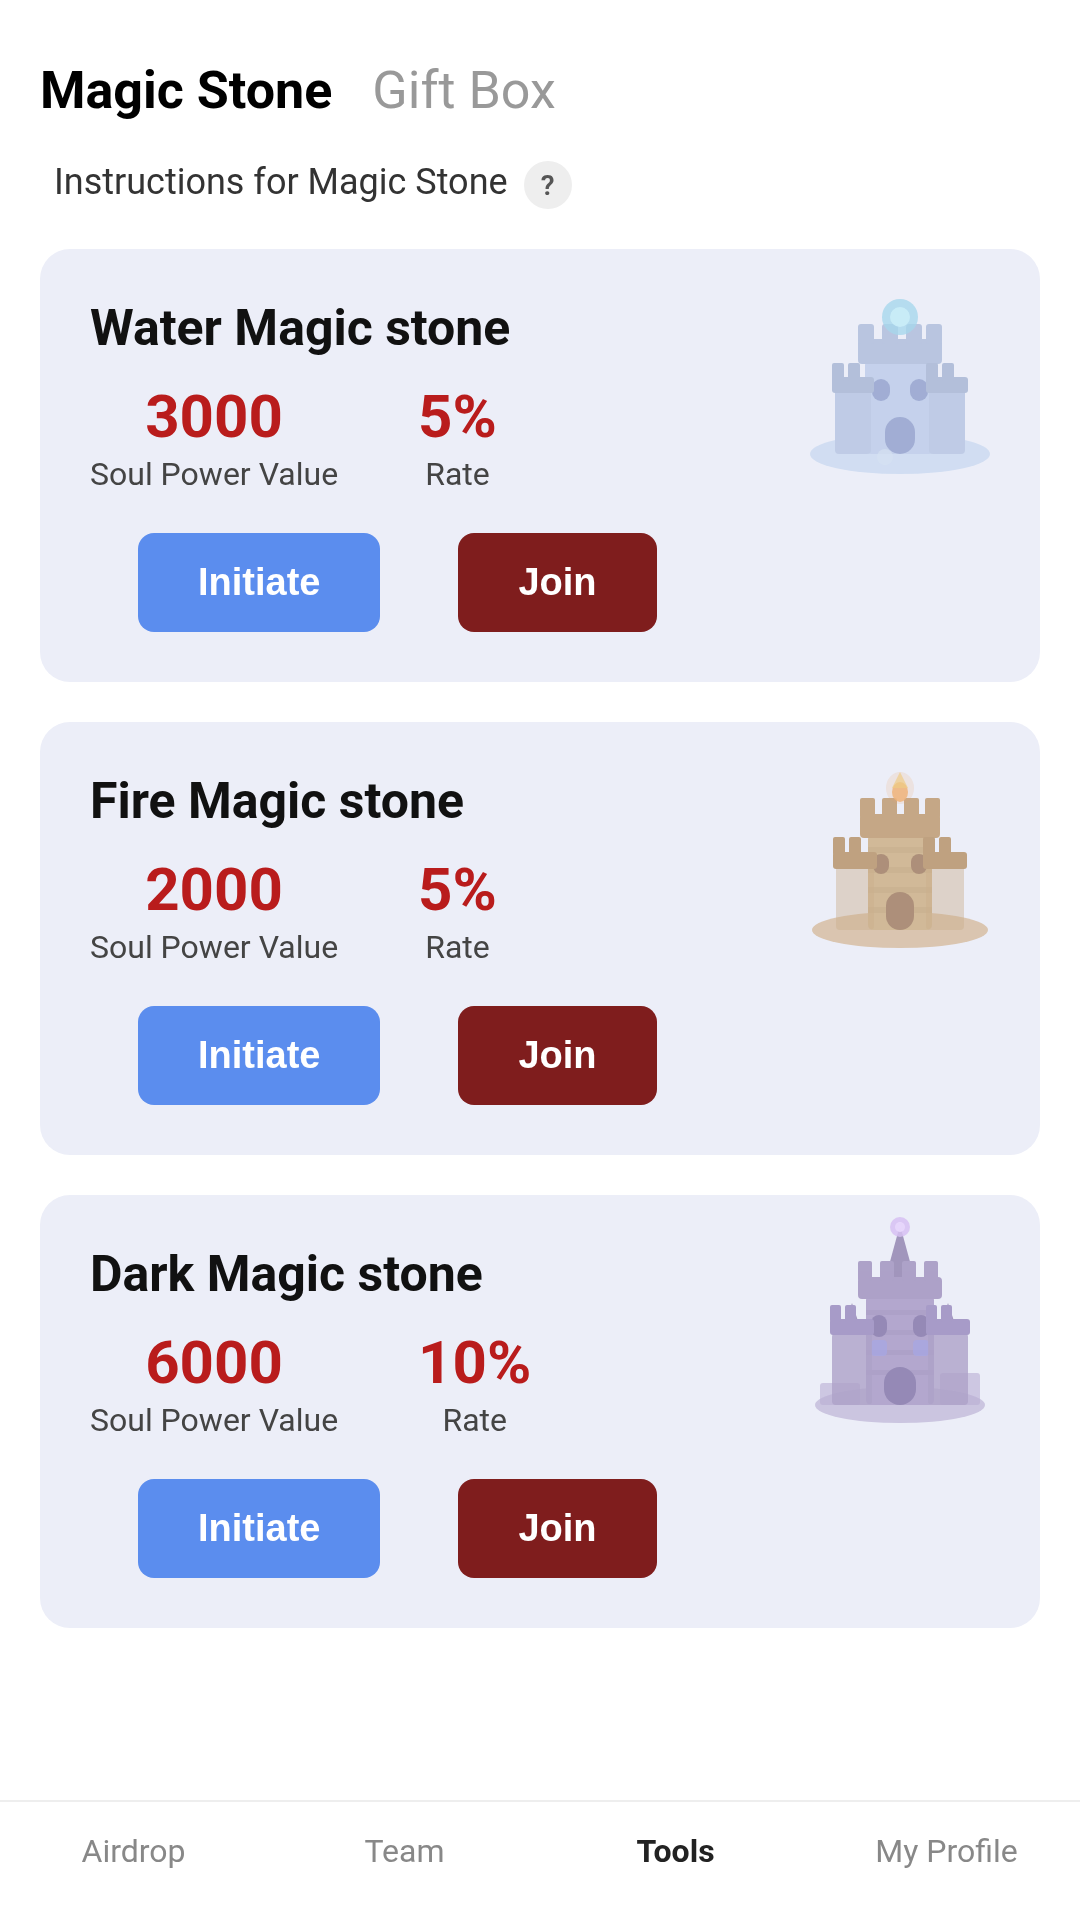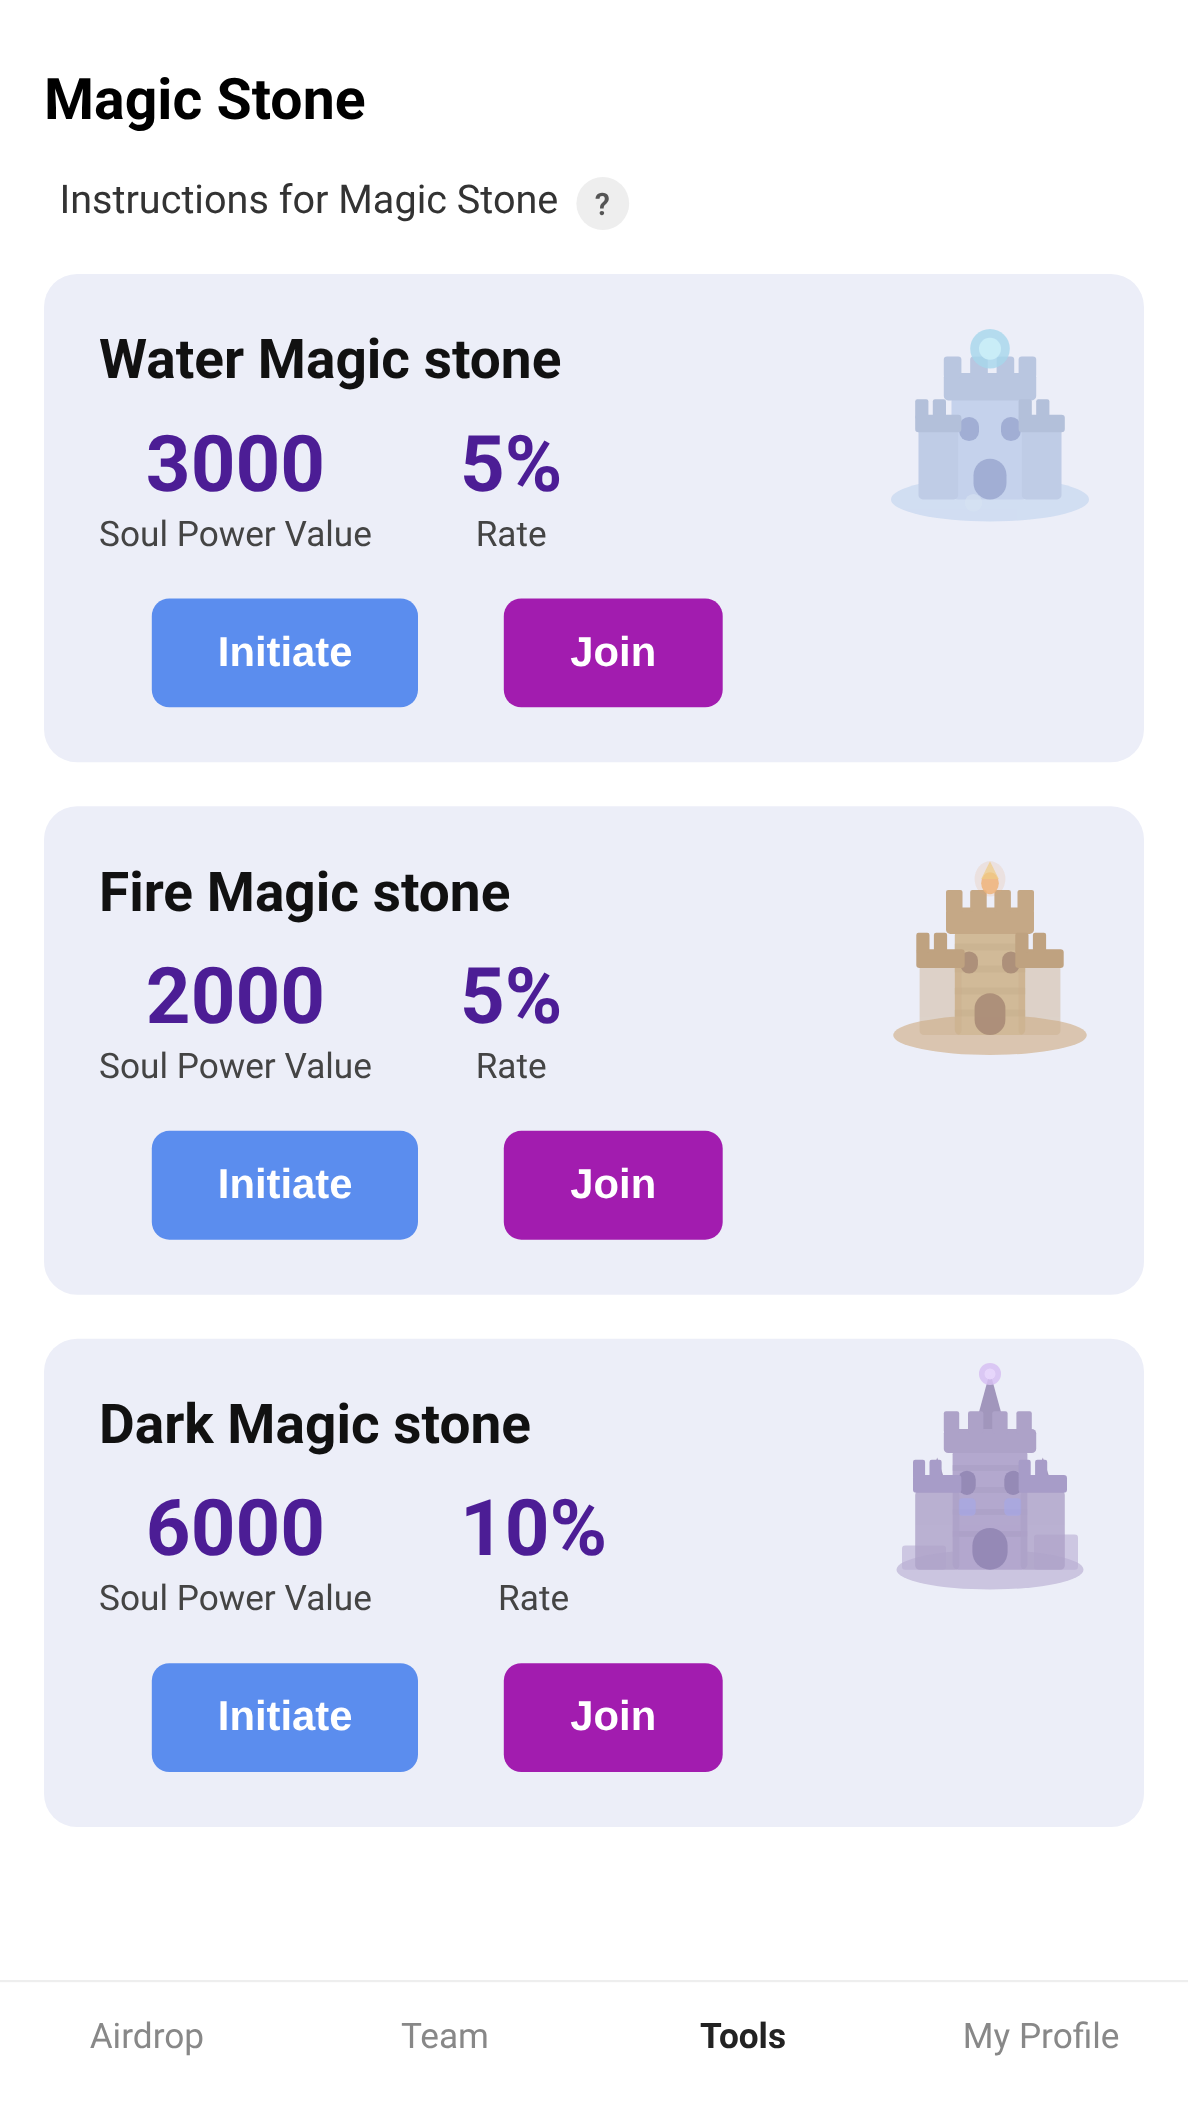--- a/index.html
+++ b/index.html
@@ -91,23 +91,23 @@
       gap: 80px;
     }
 
     .stat-block {
       display: flex;
       flex-direction: column;
       align-items: center;
     }
 
     .stat-value {
-      font-size: 71px;
+      font-size: 60px;
       font-weight: 700;
-      color: #4c1d95;
+      color: #b91c1c;
       line-height: 1;
     }
 
     .stat-label {
       font-size: 32px;
       color: #444444;
       margin-top: 8px;
     }
 
     .card-buttons {
@@ -127,21 +127,21 @@
       cursor: pointer;
       color: #ffffff;
       margin-left: 48px;
     }
 
     .btn-initiate {
       background: #5b8dee;
     }
 
     .btn-join {
-      background: #a21caf;
+      background: #7f1d1d;
     }
 
     
     .bottom-nav {
       position: fixed;
       bottom: 0;
       left: 0;
       width: 1080px;
       background: #ffffff;
       border-top: 2px solid #eeeeee;
@@ -186,20 +186,21 @@
       right: 30px;
       top: 20px;
       z-index: 1;
     }
   </style>
 </head>
 <body>
 
 <div class="header">
   <span class="header-title-active">Magic Stone</span>
+  <span class="header-title-inactive">Gift Box</span>
 </div>
 
 <div class="instructions-bar">
   <span class="instructions-text">Instructions for Magic Stone</span>
   <div class="question-icon">
     <span>?</span>
   </div>
 </div>
 
 <div class="cards-container">

